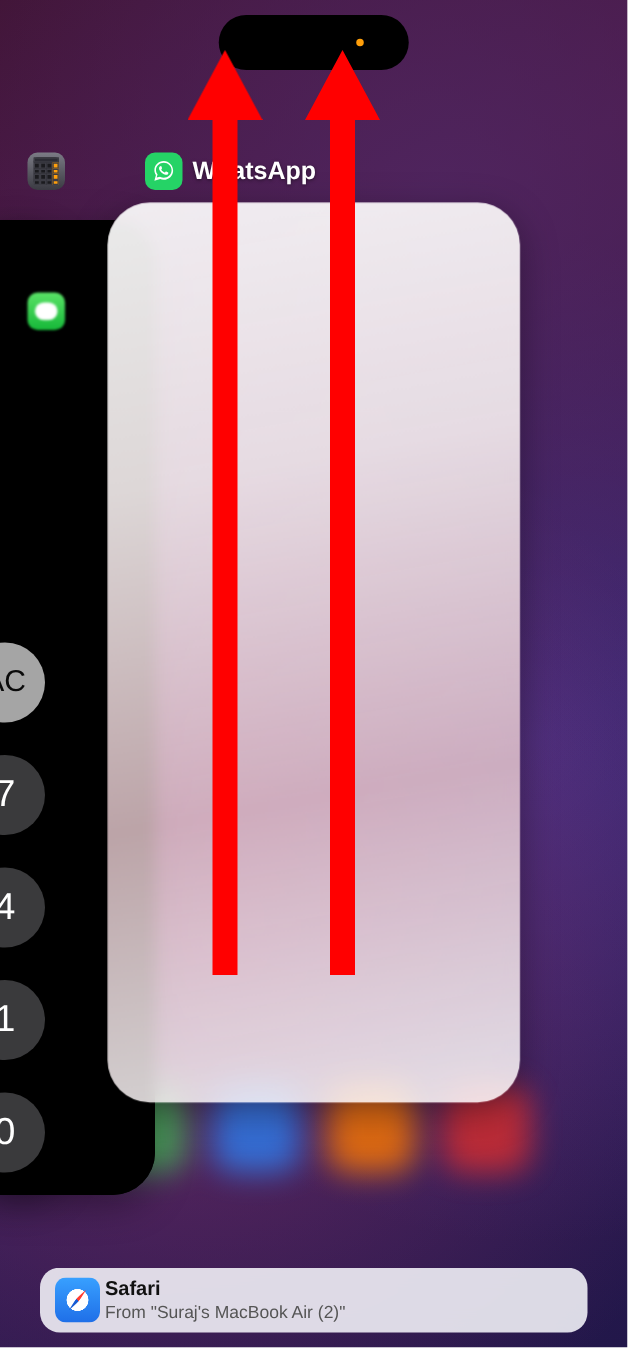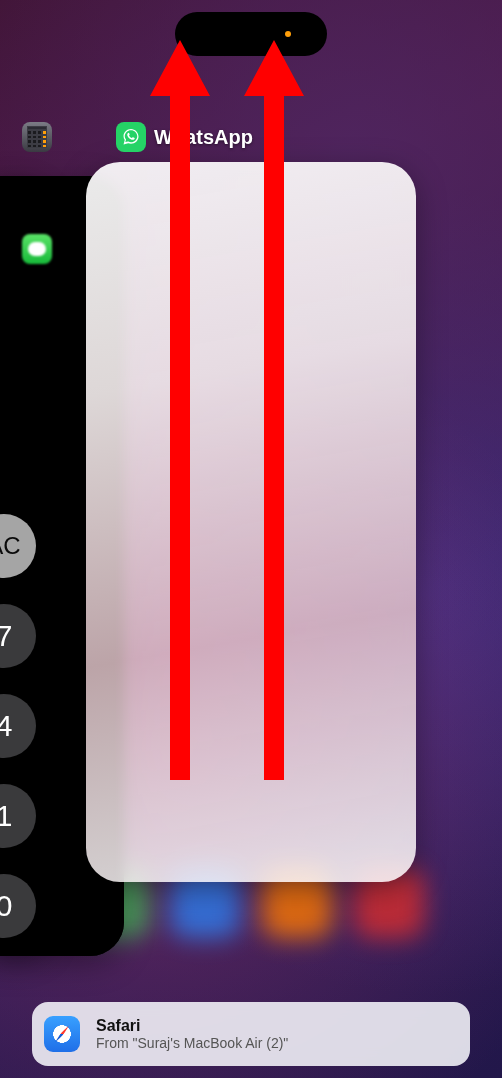--- a/index.html
+++ b/index.html
@@ -115,24 +115,24 @@
   
   .dock {
     position:absolute; left:0; right:0; bottom:130px; height:90px;
     display:flex; justify-content:center; gap:22px; align-items:center;
     filter: blur(12px); opacity:.8; z-index:2;
   }
   .dock .di { width:70px;height:70px;border-radius:18px; }
 
   
   .handoff {
-    position:absolute; left:32px; right:32px; bottom:12px; height:64px;
+    position:absolute; left:32px; right:32px; bottom:12px; height:52px;
     background:rgba(245,245,250,.88);
     border-radius:16px;
-    display:flex; align-items:center; gap:16px;
+    display:flex; align-items:center; gap:4px;
     padding:0 12px;
     z-index:40;
     backdrop-filter: blur(8px);
   }
   .handoff .safari-icon {
     width:36px;height:36px;border-radius:9px;
     background:
       radial-gradient(circle at 50% 50%, #fff 0 34%, transparent 35%),
       linear-gradient(180deg,#38a0ff,#1f6fe8);
     position:relative; flex:0 0 36px;

